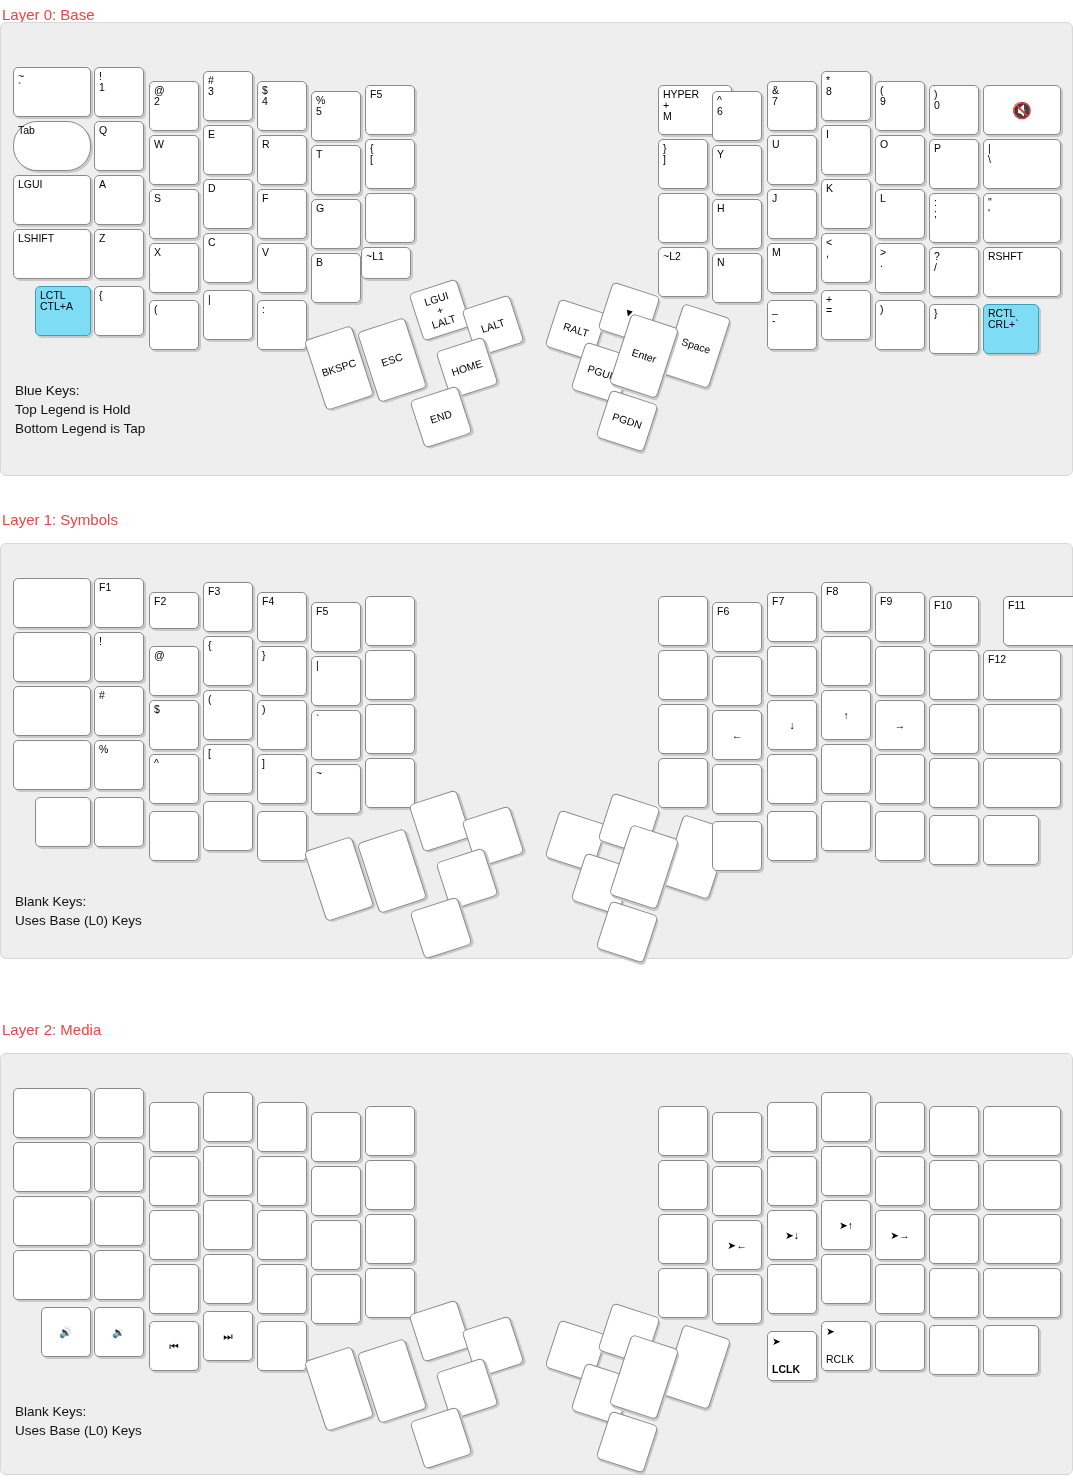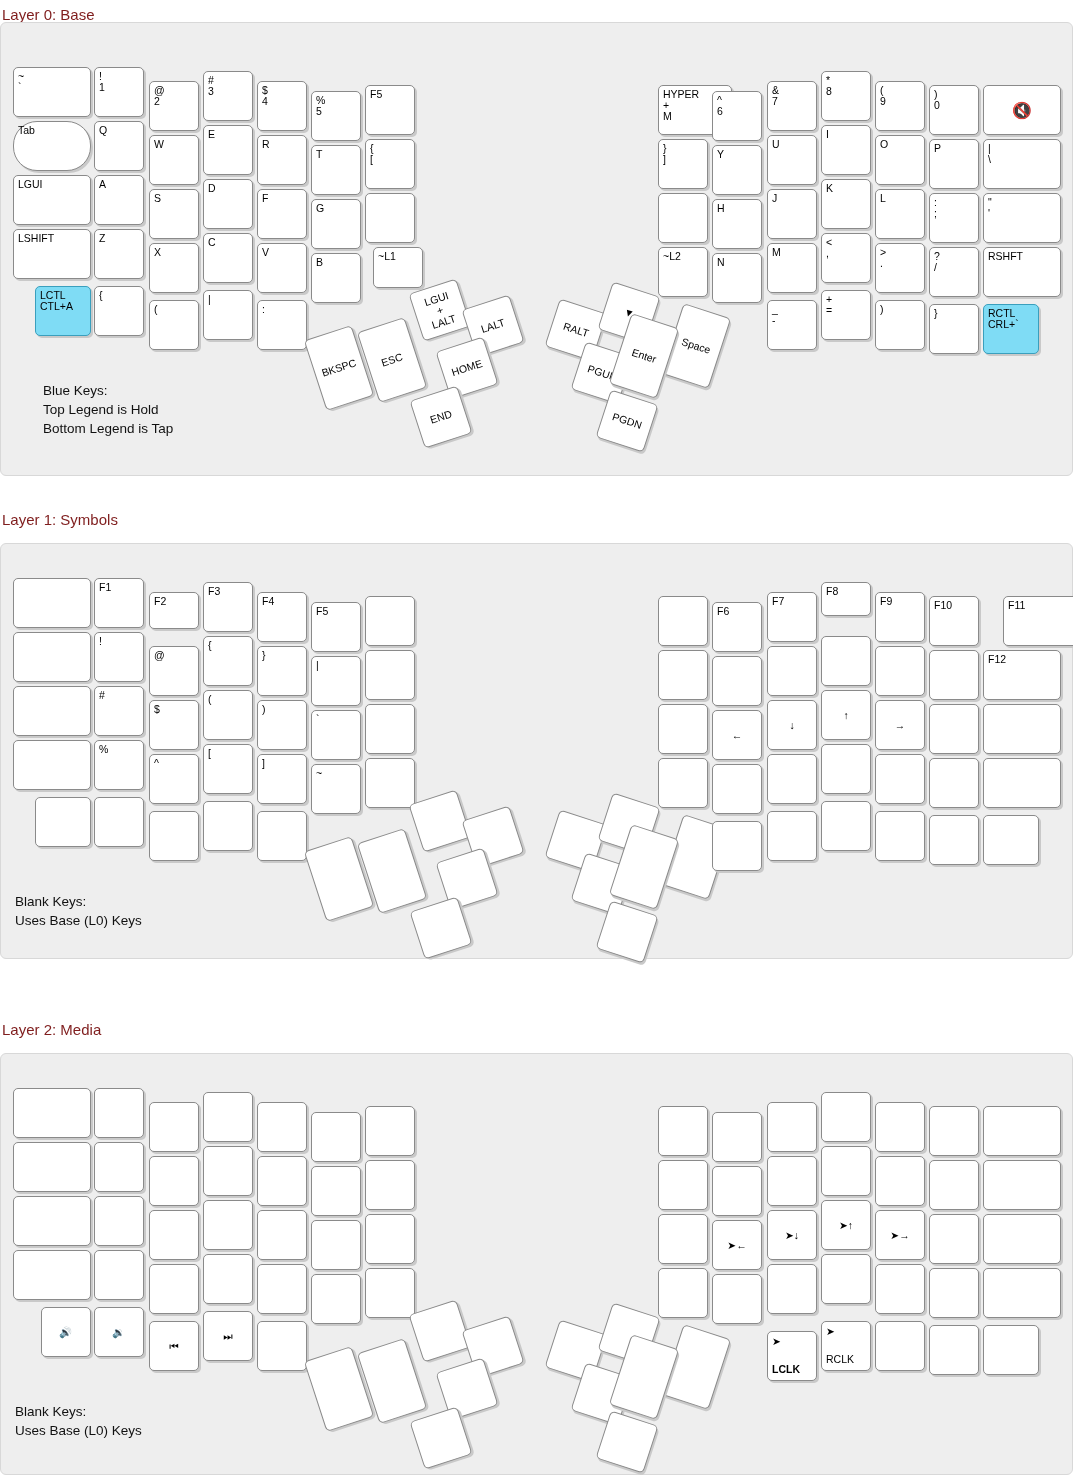--- a/index.html
+++ b/index.html
@@ -1,17 +1,17 @@
 <!DOCTYPE html>
 <html><head>
 <meta charset="utf-8">
 <style>
   html,body{margin:0;padding:0;background:#ffffff;}
   body{width:1073px;height:1483px;font-family:"Liberation Sans",sans-serif;color:#000;position:relative;}
-  .layer-title{font-size:15px;color:#7f1d1d;margin:6px 0 4px 2px;}
+  .layer-title{font-size:15px;color:#ef4444;margin:6px 0 4px 2px;}
   .panel{position:relative;background:#eeeeee;border:1px solid #d8d8d8;border-radius:6px;}
   .key{
     position:absolute;background:#ffffff;border:1px solid #8a8a8a;border-radius:5px;
     box-shadow:2px 2px 0 #c9c9c9;box-sizing:border-box;
   }
   .key.blue{background:#7fdcf5;border-color:#3a9fbd;}
   .key .lg{position:absolute;font-size:10.5px;line-height:11px;left:4px;white-space:pre;}
   .key .lg.top{top:3px;}
   .key .lg.bot{top:14px;}
   .key .lg.mid{top:50%;transform:translateY(-50%);left:0;width:100%;text-align:center;}
@@ -129,21 +129,21 @@
   </div>
 
   <div class="key" style="left:364px;top:62px;width:50px;height:50px;">
     <span class="lg top">F5</span>
   </div>
   <div class="key" style="left:364px;top:116px;width:50px;height:50px;">
     <span class="lg top">{</span>
     <span class="lg bot">[</span>
   </div>
   <div class="key" style="left:364px;top:170px;width:50px;height:50px;"></div>
-  <div class="key" style="left:372px;top:224px;width:50px;height:41px;">
+  <div class="key" style="left:360px;top:224px;width:50px;height:32px;">
     <span class="lg top">~L1</span>
   </div>
 
   <div class="key thumb rot" style="left:313px;top:308px;width:50px;height:74px;transform:rotate(-18deg);">
     <span class="lg mid">BKSPC</span>
   </div>
   <div class="key thumb rot" style="left:366px;top:300px;width:50px;height:74px;transform:rotate(-18deg);">
     <span class="lg mid">ESC</span>
   </div>
   <div class="key thumb rot" style="left:414px;top:262px;width:50px;height:50px;transform:rotate(-18deg);">
@@ -294,21 +294,21 @@
     <span class="lg bot">'</span>
   </div>
   <div class="key" style="left:982px;top:224px;width:78px;height:50px;">
     <span class="lg top">RSHFT</span>
   </div>
   <div class="key blue" style="left:982px;top:281px;width:56px;height:50px;">
     <span class="lg top">RCTL</span>
     <span class="lg bot">CRL+`</span>
   </div>
 
-  <div class="note" style="left:14px;top:358px;margin-left:28px;">Blue Keys:
+  <div class="note" style="left:14px;top:358px;">Blue Keys:
 Top Legend is Hold
 Bottom Legend is Tap</div>
 </div>
 
 <div class="layer-title" style="position:absolute;left:0;top:505px;">Layer 1: Symbols</div>
 <div class="panel" style="position:absolute;left:0;top:543px;width:1071px;height:414px;">
 
   <div class="key" style="left:12px;top:34px;width:78px;height:50px;"></div>
   <div class="key" style="left:12px;top:88px;width:78px;height:50px;"></div>
   <div class="key" style="left:12px;top:142px;width:78px;height:50px;"></div>
@@ -421,21 +421,21 @@
   <div class="key" style="left:766px;top:48px;width:50px;height:50px;">
     <span class="lg top">F7</span>
   </div>
   <div class="key" style="left:766px;top:102px;width:50px;height:50px;"></div>
   <div class="key" style="left:766px;top:156px;width:50px;height:50px;">
     <span class="lg mid arrowglyph">↓</span>
   </div>
   <div class="key" style="left:766px;top:210px;width:50px;height:50px;"></div>
   <div class="key" style="left:766px;top:267px;width:50px;height:50px;"></div>
 
-  <div class="key" style="left:820px;top:38px;width:50px;height:34px;">
+  <div class="key" style="left:820px;top:38px;width:50px;height:50px;">
     <span class="lg top">F8</span>
   </div>
   <div class="key" style="left:820px;top:92px;width:50px;height:50px;"></div>
   <div class="key" style="left:820px;top:146px;width:50px;height:50px;">
     <span class="lg mid arrowglyph">↑</span>
   </div>
   <div class="key" style="left:820px;top:200px;width:50px;height:50px;"></div>
   <div class="key" style="left:820px;top:257px;width:50px;height:50px;"></div>
 
   <div class="key" style="left:874px;top:48px;width:50px;height:50px;">

